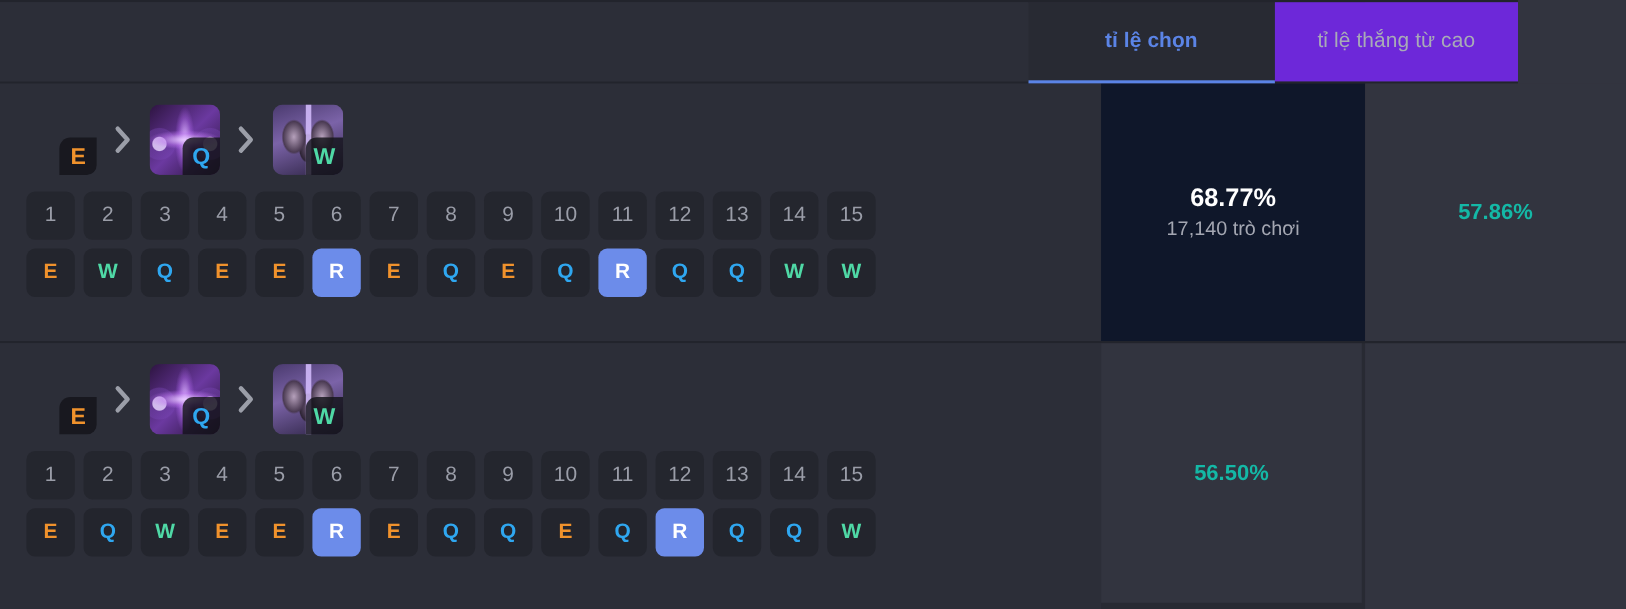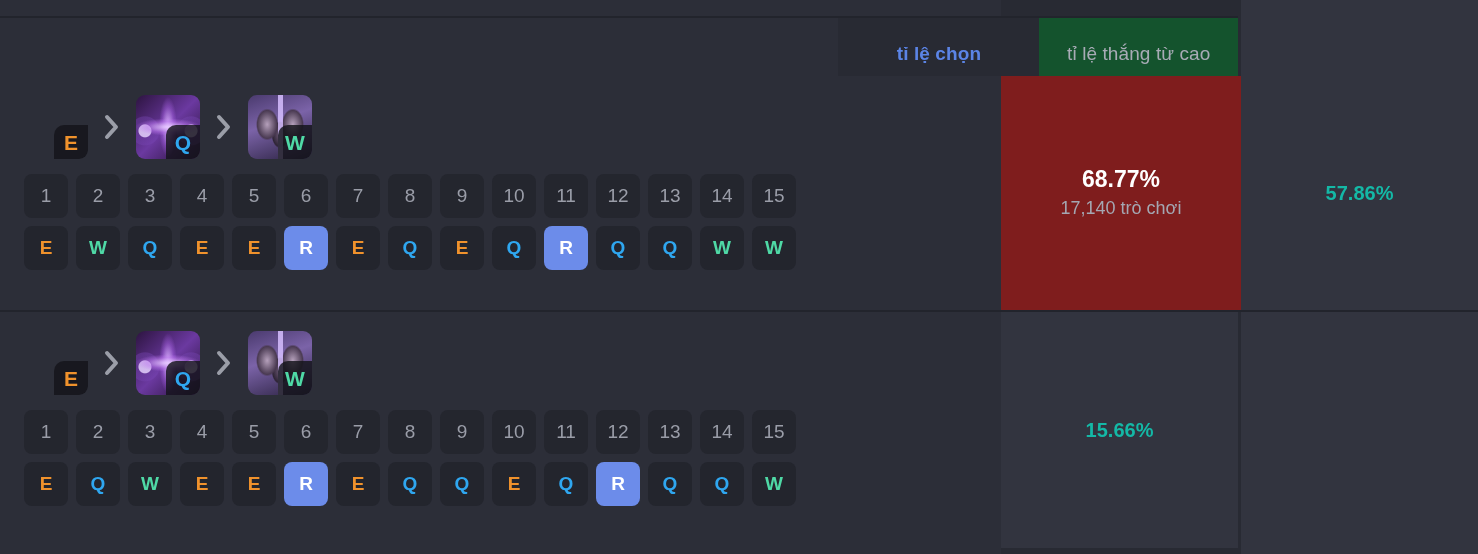--- a/index.html
+++ b/index.html
@@ -42,22 +42,22 @@
   .band-right {
     position: absolute;
     top: 0; left: 1241px;
     width: 237px; height: 554px;
     background: #32343f;
   }
 
   
   .header {
     position: absolute;
-    top: 16px; left: 0;
-    width: 1238px;
+    top: 0; left: 0;
+    width: 1380px;
     height: 76px;
     border-top: 2px solid #22242c;
     border-bottom: 2px solid #22242c;
     display: flex;
     align-items: stretch;
     justify-content: flex-end;
   }
   .header-spacer {
     width: 1001px;
     height: 100%;
@@ -70,21 +70,21 @@
     display: flex;
     align-items: center;
     justify-content: center;
     font-size: 19px;
     letter-spacing: 0.1px;
     cursor: pointer;
     background: #282a33;
   }
   .tab.inactive {
     width: 237px;
-    background: #14532d;
+    background: #6d28d9;
     color: #a8abb6;
   }
   .tab.active {
     color: #5b84e6;
     font-weight: 700;
   }
   .tab.active::after {
     content: "";
     position: absolute;
     left: 0; right: 0;
@@ -110,21 +110,21 @@
 
   .row-left {
     width: 1001px;
     flex: 0 0 1001px;
     background: #2c2e38;
     padding: 18px 0 0 24px;
   }
   .row-pick {
     width: 240px;
     flex: 0 0 240px;
-    background: #7f1d1d;
+    background: #0f172a;
     display: flex;
     flex-direction: column;
     align-items: center;
     justify-content: center;
   }
   .row-win {
     width: 237px;
     flex: 0 0 237px;
     background: #32343f;
     display: flex;
@@ -413,18 +413,18 @@
               <div class="cell key k-E">E</div>
               <div class="cell key k-Q">Q</div>
               <div class="cell key k-R">R</div>
               <div class="cell key k-Q">Q</div>
               <div class="cell key k-Q">Q</div>
               <div class="cell key k-W">W</div>
             </div>
       </div>
     </div>
     <div class="row-win">
-      <div class="win-pct">15.66%</div>
+      <div class="win-pct">56.50%</div>
     </div>
   </div>
 </div>
 
 </div>
 
 </body></html>

